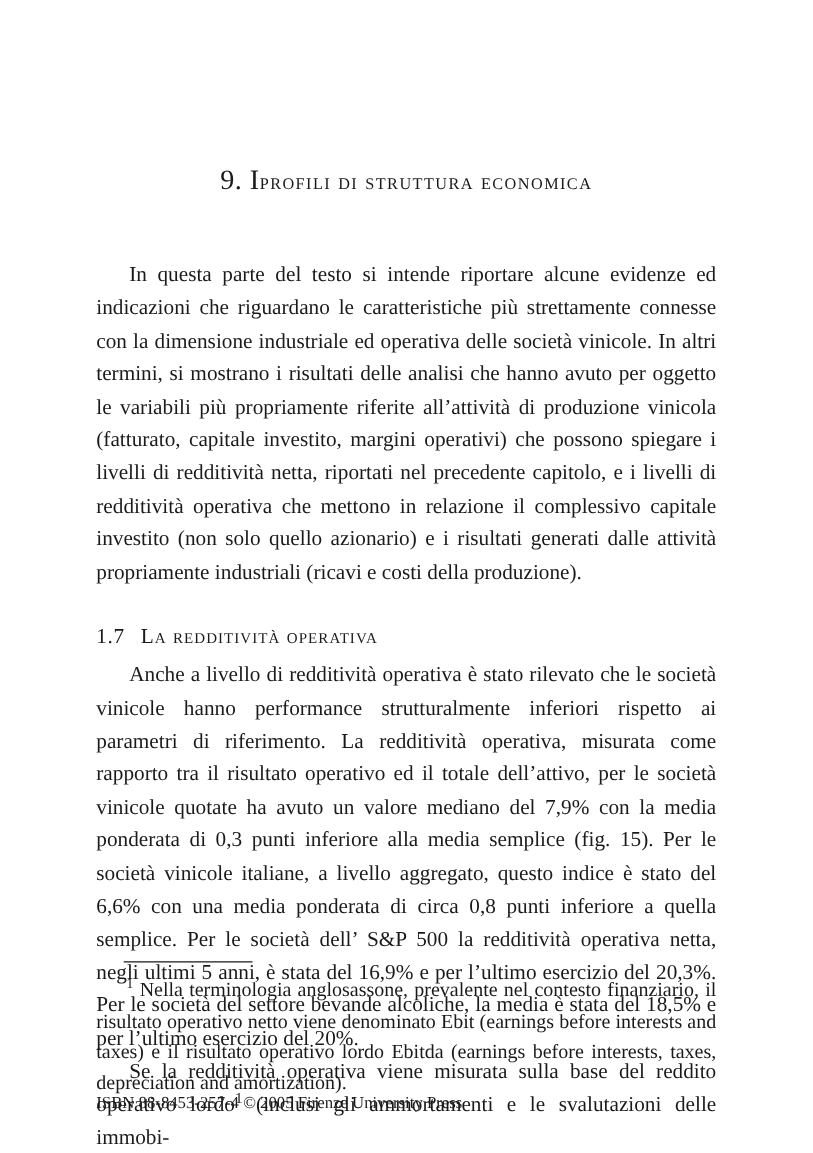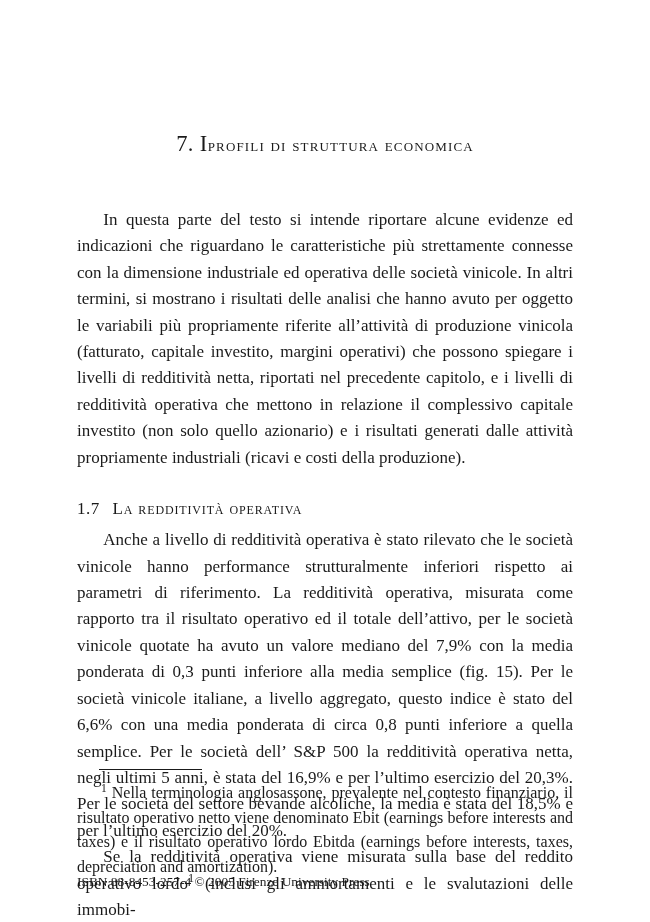--- a/index.html
+++ b/index.html
@@ -115,21 +115,21 @@
   .footer-title-italic {
     font-style: italic;
   }
 </style>
 </head>
 <body>
 
 <div class="page">
 
   <div class="chapter-title">
-    <span class="chapter-title-line"><span class="title-big">7. I</span><span class="title-smallcaps">profili di struttura economica</span></span>
+    <span class="chapter-title-line"><span class="title-big">9. I</span><span class="title-smallcaps">profili di struttura economica</span></span>
   </div>
 
   <p class="body-para first indent">In questa parte del testo si intende riportare alcune evidenze ed indicazioni che riguardano le caratteristiche più strettamente connesse con la dimensione industriale ed operativa delle società vinicole. In altri termini, si mostrano i risultati delle analisi che hanno avuto per oggetto le variabili più propriamente riferite all’attività di produzione vinicola (fatturato, capitale investito, margini operativi) che possono spiegare i livelli di redditività netta, riportati nel precedente capitolo, e i livelli di redditività operativa che mettono in relazione il complessivo capitale investito (non solo quello azionario) e i risultati generati dalle attività propriamente industriali (ricavi e costi della produzione).</p>
 
   <div class="section-heading"><span class="section-number">1.7</span>   <span class="section-title">La redditività operativa</span></div>
 
   <p class="body-para indent">Anche a livello di redditività operativa è stato rilevato che le società vinicole hanno performance strutturalmente inferiori rispetto ai parametri di riferimento. La redditività operativa, misurata come rapporto tra il risultato operativo ed il totale dell’attivo, per le società vinicole quotate ha avuto un valore mediano del 7,9% con la media ponderata di 0,3 punti inferiore alla media semplice (fig. 15). Per le società vinicole italiane, a livello aggregato, questo indice è stato del 6,6% con una media ponderata di circa 0,8 punti inferiore a quella semplice. Per le società dell’ S&amp;P 500 la redditività operativa netta, negli ultimi 5 anni, è stata del 16,9% e per l’ultimo esercizio del 20,3%. Per le società del settore bevande alcoliche, la media è stata del 18,5% e per l’ultimo esercizio del 20%.</p>
 
   <p class="body-para indent"><span>Se la redditività operativa viene misurata sulla base del reddito operativo lordo</span><sup class="fn-marker">1</sup><span> (inclusi gli ammortamenti e le svalutazioni delle immobi-</span></p>
 

